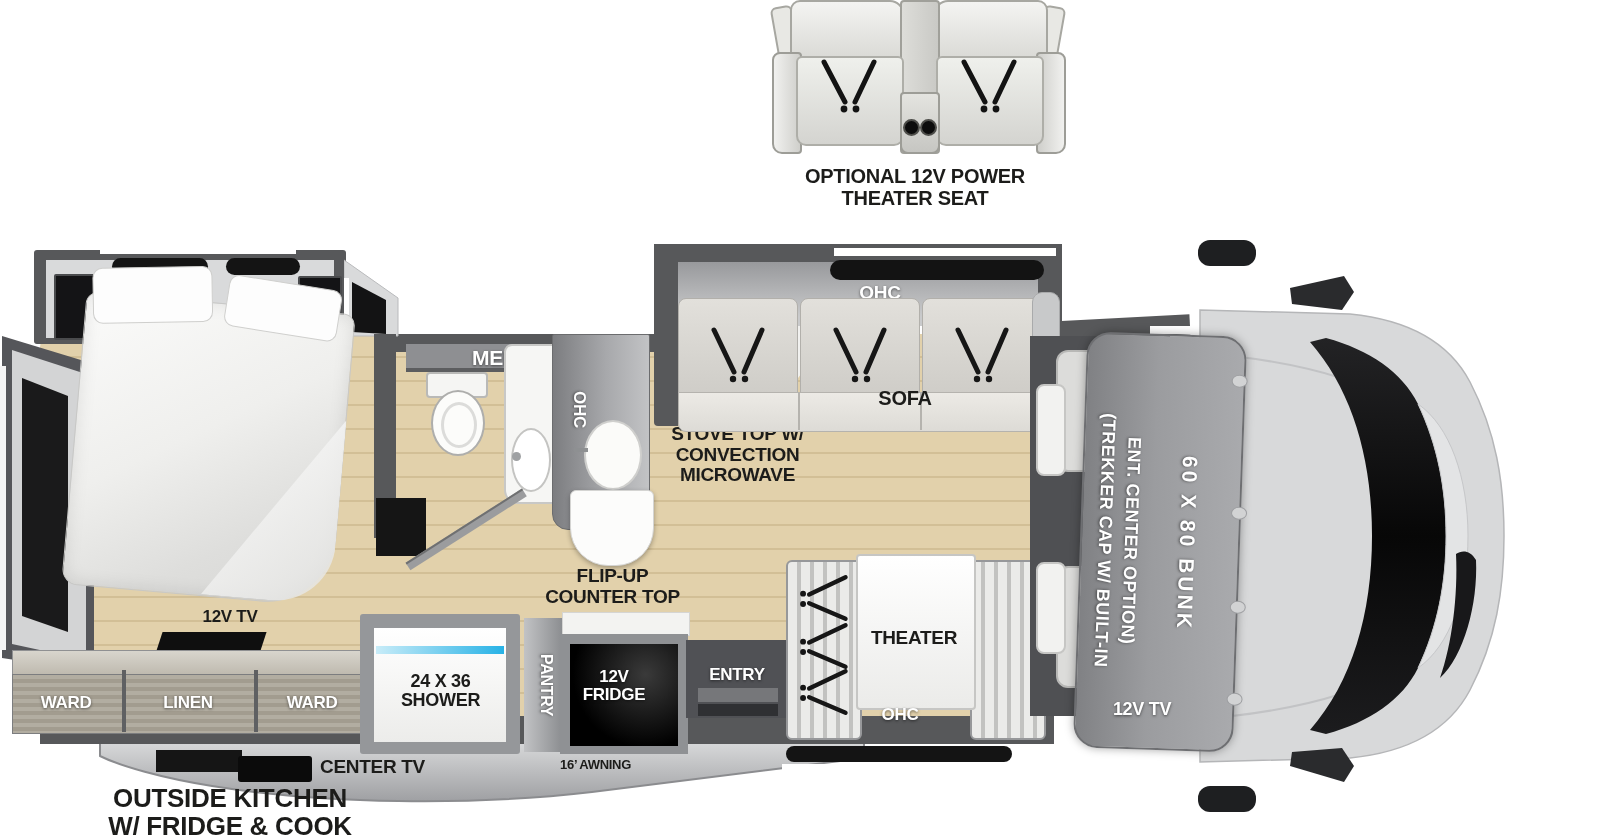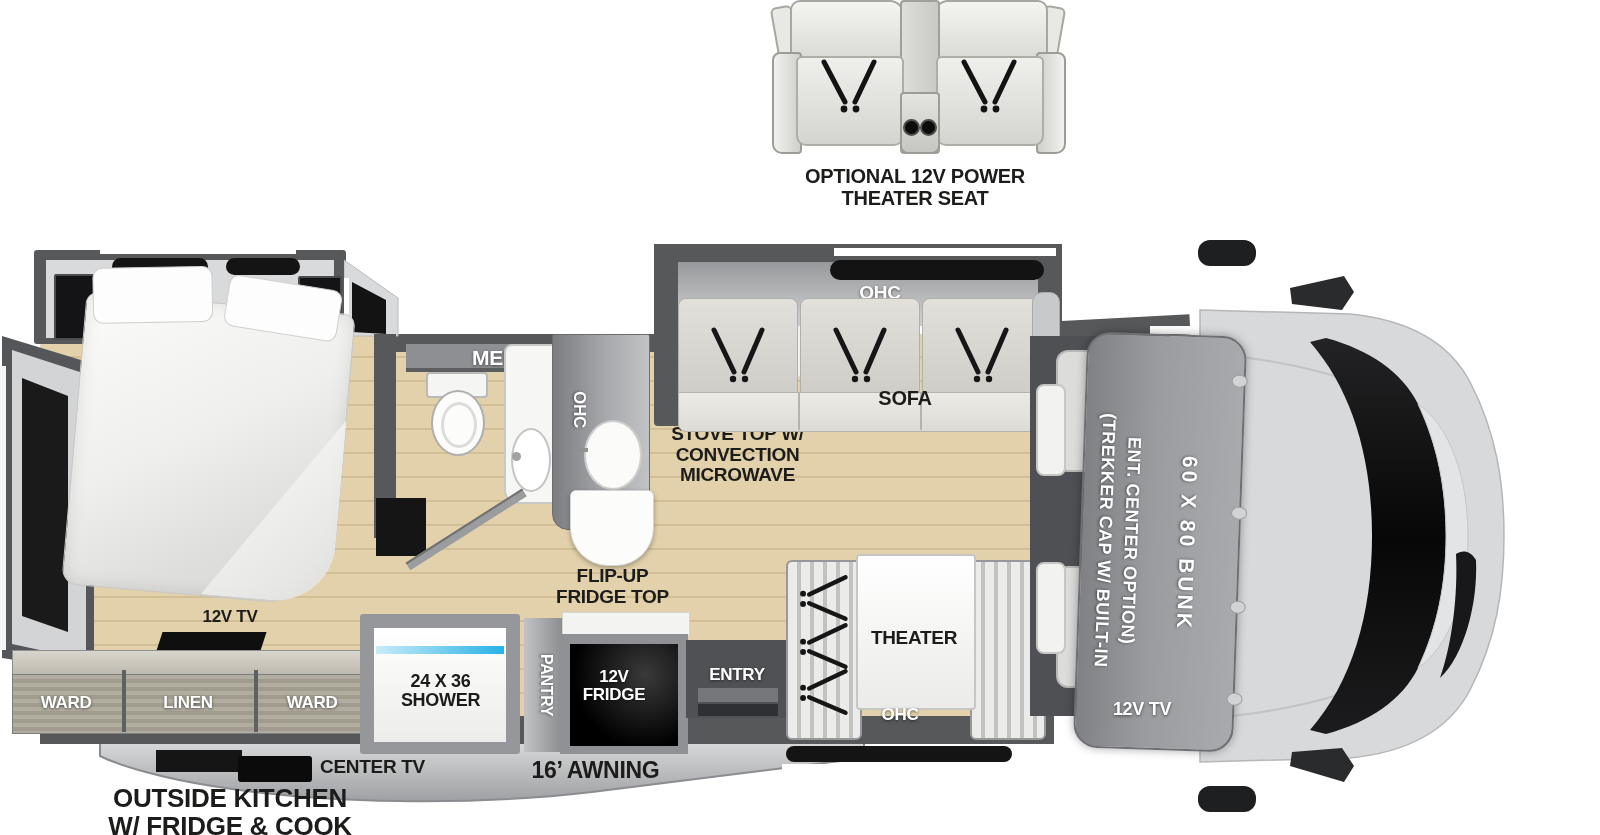--- a/index.html
+++ b/index.html
@@ -116,21 +116,21 @@
   <div class="abs" style="left:512px;top:452px;width:9px;height:9px;background:#9fa1a3;border-radius:50%;"></div>
   <div class="abs" style="left:408px;top:562px;width:138px;height:7px;background:#9b9c9e;border-top:2px solid #6f7071;transform:rotate(-32.5deg);transform-origin:0 50%;"></div>
 
   <div class="abs" style="left:552px;top:334px;width:96px;height:194px;background:linear-gradient(90deg,#7c7d80 0%,#a7a8ab 55%,#c2c3c5 100%);border:1px solid #6b6c6e;border-radius:2px 2px 14px 16px;"></div>
   <div class="lbl white vert" style="left:566px;top:374px;width:22px;height:70px;font-size:17px;">OHC</div>
   <div class="abs" style="left:584px;top:420px;width:54px;height:66px;background:#fbfbf9;border:2px solid #cfcfcd;border-radius:50%;"></div>
   <div class="abs" style="left:574px;top:448px;width:14px;height:4px;background:#8e9092;"></div>
   <div class="abs" style="left:570px;top:490px;width:82px;height:74px;background:#fcfcfb;border:1px solid #d4d4d2;border-radius:6px 6px 38px 38px;box-shadow:0 2px 5px rgba(0,0,0,.3);"></div>
   <div class="lbl" style="left:525px;top:566px;width:175px;font-size:19px;">
     <div>FLIP-UP</div>
-    <div>FRIDGE TOP</div>
+    <div>COUNTER TOP</div>
   </div>
 
   <div class="abs" style="left:666px;top:278px;width:134px;height:124px;background:#f1f1ef;border:2px solid #c9c9c7;border-radius:4px;clip-path:polygon(0 0,100% 0,100% 72%,80% 100%,0 100%);"></div>
   <div class="abs" style="left:688px;top:326px;width:104px;height:68px;background:#111;border:3px solid #3f3f41;border-radius:10px;">
     <div class="abs" style="left:4px;top:4px;right:4px;bottom:4px;background:repeating-linear-gradient(90deg,transparent 0 5px,#4a4a4a 5px 7px);border-radius:6px;"></div>
     <div class="abs" style="left:8px;top:14px;width:26px;height:26px;border-radius:50%;background:radial-gradient(circle,#000 35%,#888 42%,#1a1a1a 62%);"></div>
     <div class="abs" style="left:37px;top:14px;width:26px;height:26px;border-radius:50%;background:radial-gradient(circle,#000 35%,#888 42%,#1a1a1a 62%);"></div>
     <div class="abs" style="left:66px;top:14px;width:26px;height:26px;border-radius:50%;background:radial-gradient(circle,#000 35%,#888 42%,#1a1a1a 62%);"></div>
     <div class="abs" style="left:28px;top:52px;width:44px;height:8px;background:#2c2c2e;border-radius:4px;"></div>
   </div>
@@ -252,19 +252,19 @@
     <div class="abs" style="left:144px;top:36px;width:14px;height:11px;background:#d2d3d4;border:1px solid #9e9fa2;border-radius:50%;"></div>
     <div class="abs" style="left:148px;top:168px;width:14px;height:11px;background:#d2d3d4;border:1px solid #9e9fa2;border-radius:50%;"></div>
     <div class="abs" style="left:150px;top:262px;width:14px;height:11px;background:#d2d3d4;border:1px solid #9e9fa2;border-radius:50%;"></div>
     <div class="abs" style="left:150px;top:354px;width:14px;height:11px;background:#d2d3d4;border:1px solid #9e9fa2;border-radius:50%;"></div>
   </div>
   <div class="lbl white" style="left:1092px;top:700px;width:100px;font-size:18px;">12V TV</div>
 
   <div class="abs" style="left:156px;top:750px;width:86px;height:22px;background:#151515;"></div>
   <div class="abs" style="left:238px;top:756px;width:74px;height:26px;background:#0b0b0b;border-radius:3px;"></div>
   <div class="lbl" style="left:300px;top:757px;width:145px;font-size:19px;">CENTER TV</div>
-  <div class="lbl" style="left:508px;top:758px;width:175px;font-size:23px;">16’ AWNING</div>
+  <div class="lbl" style="left:508px;top:758px;width:175px;font-size:13px;">16’ AWNING</div>
   <div class="lbl" style="left:80px;top:784px;width:300px;font-size:26px;">
     <div>OUTSIDE KITCHEN</div>
     <div>W/ FRIDGE &amp; COOK TOP</div>
   </div>
 
 </div>
 
 </body></html>

